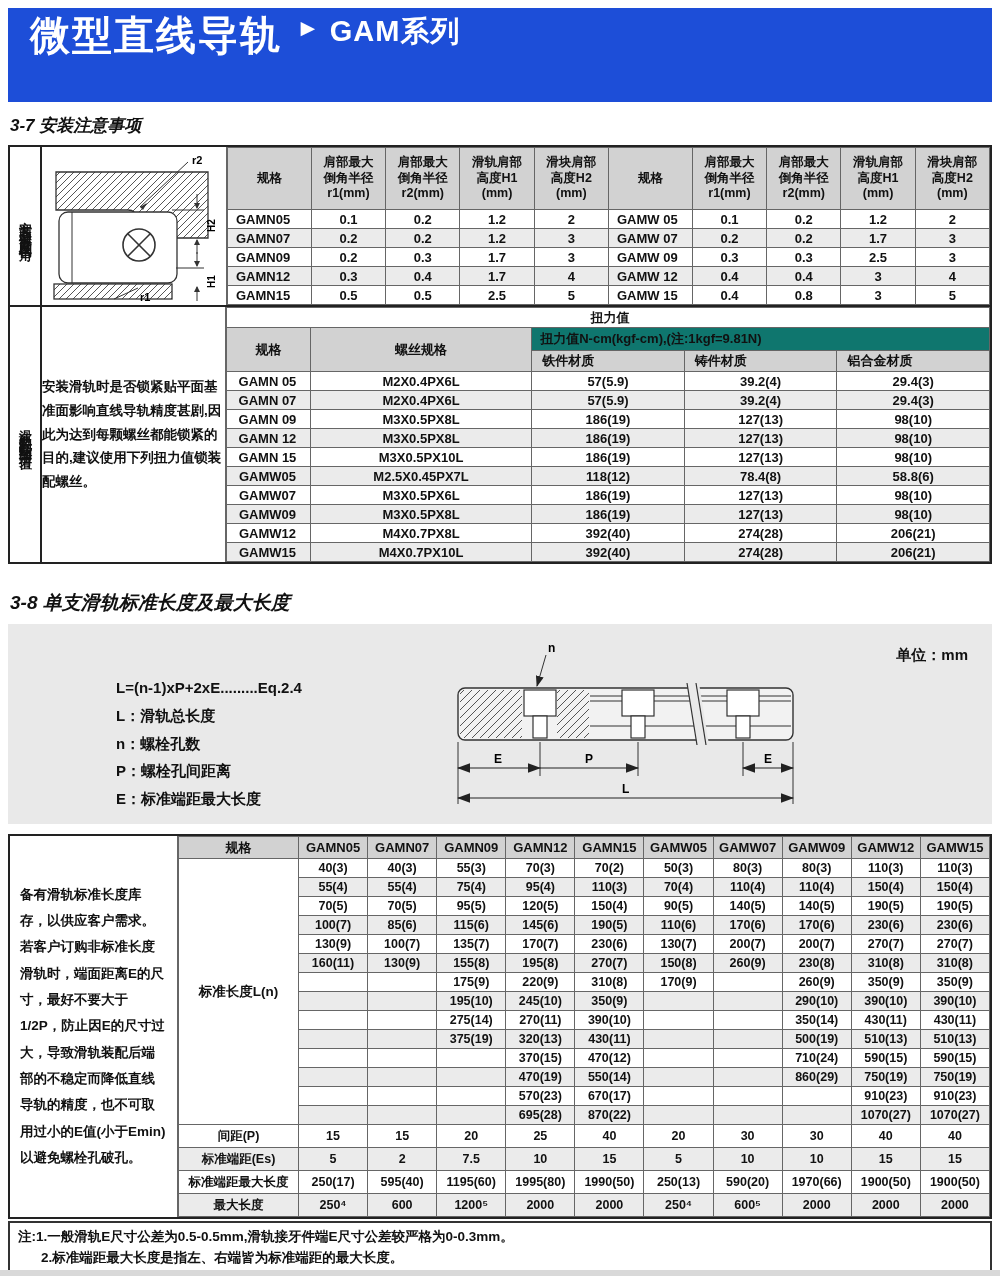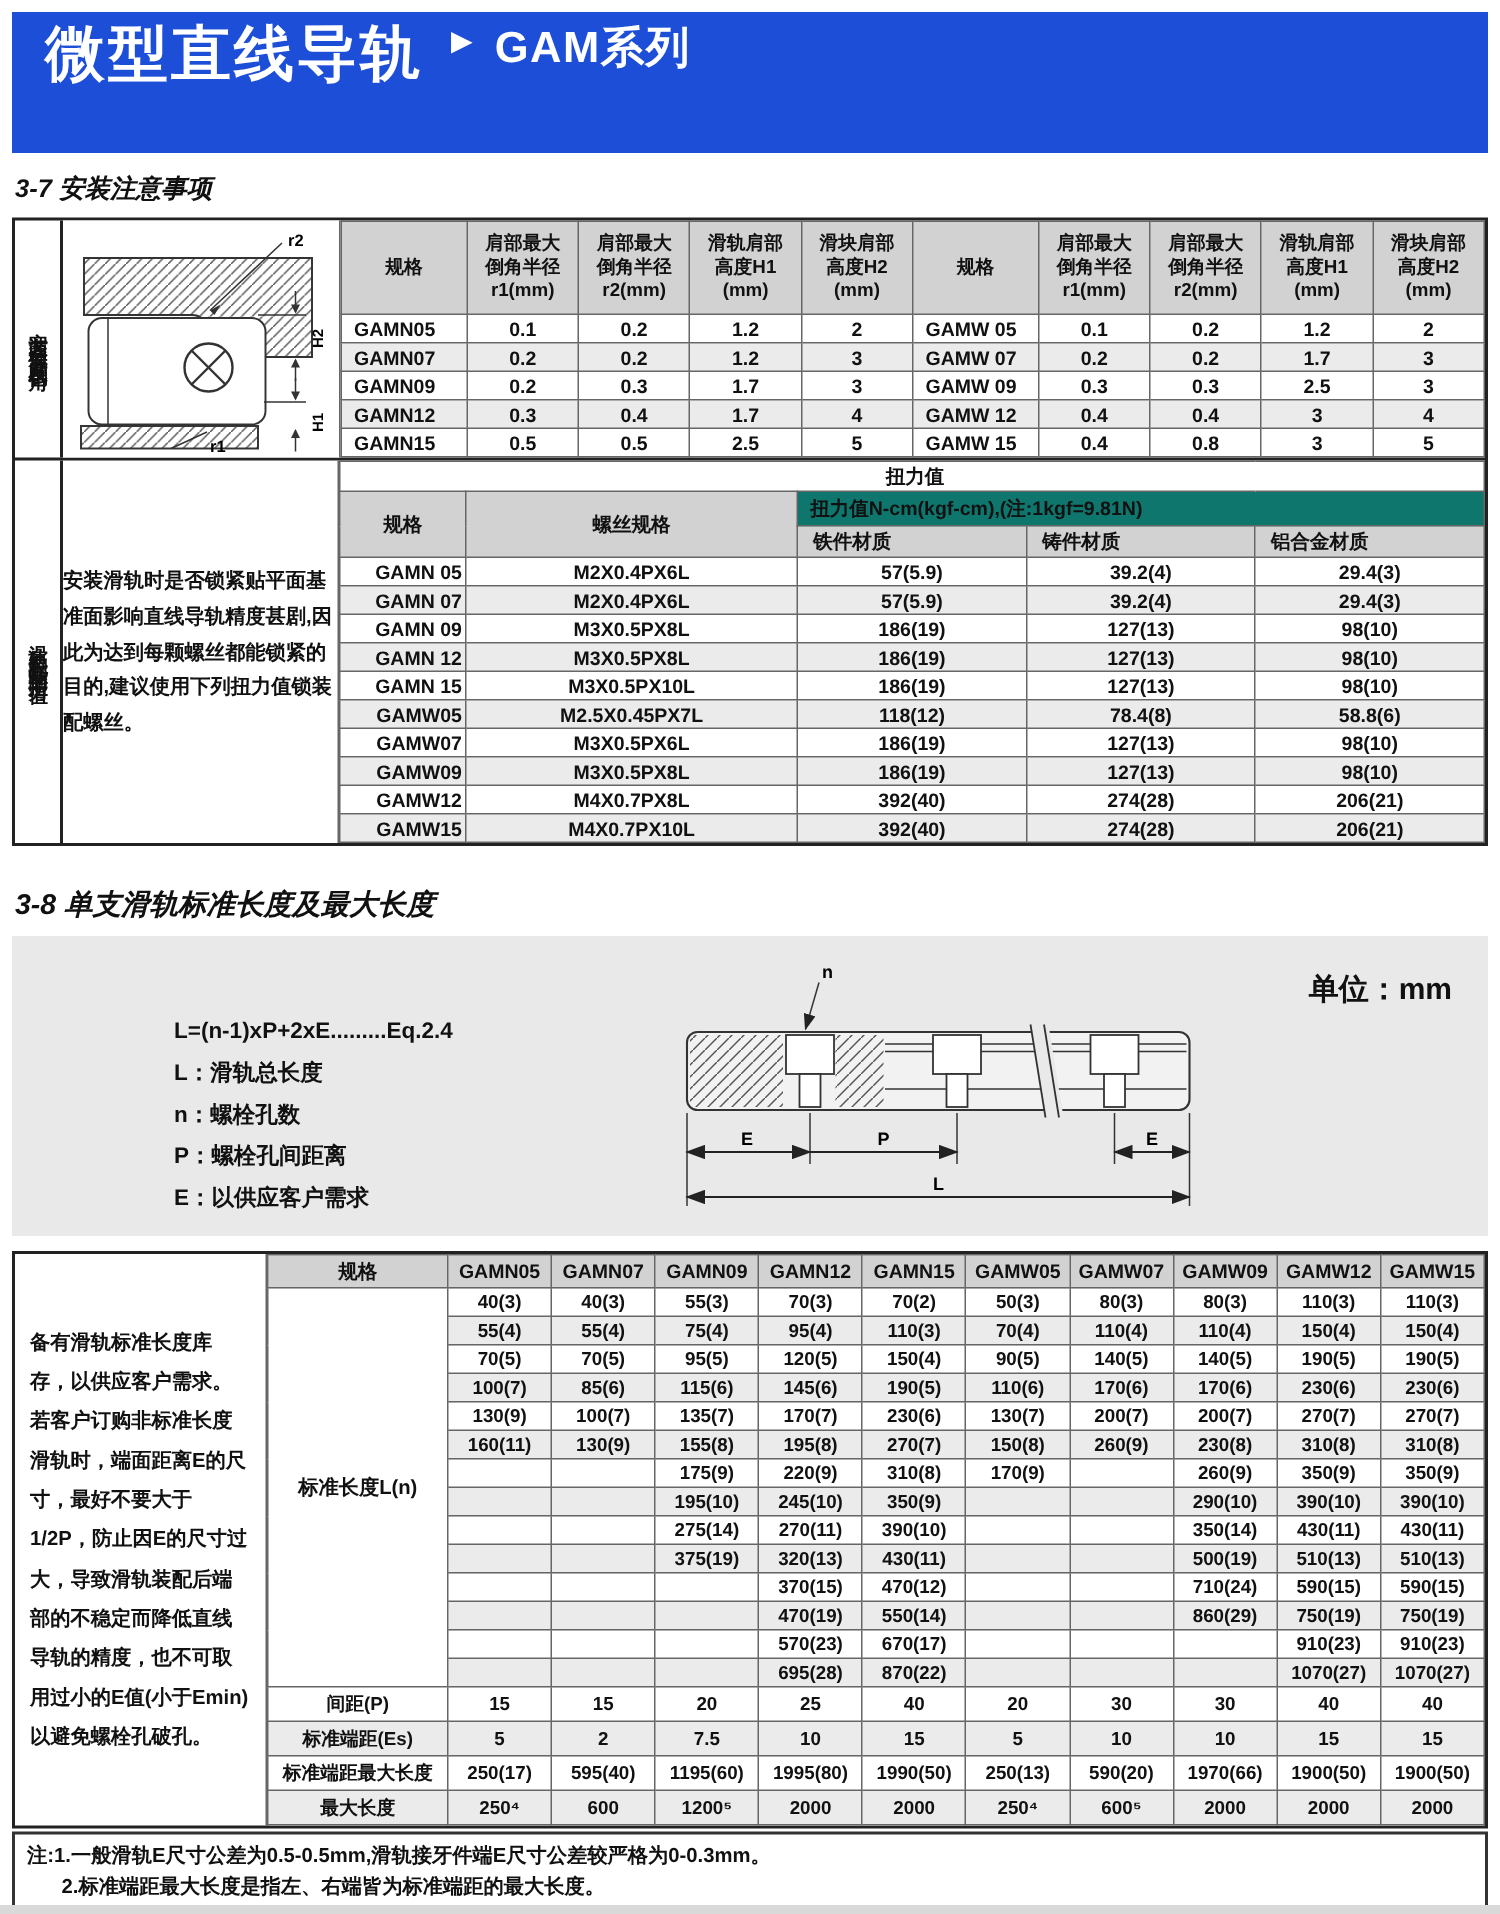--- a/index.html
+++ b/index.html
@@ -25,25 +25,25 @@
   thead th{background:#d2d2d2;text-align:center;}
   .shoulder thead th{height:62px;font-size:12.5px;white-space:pre-line;line-height:1.25;}
   .shoulder td{height:19px;text-align:center;}
   .shoulder td.model{text-align:left;padding-left:8px;}
   .shoulder tbody tr:nth-child(even) td{background:#ebebeb;}
   .torque .title-row td{height:20px;text-align:center;padding-left:6px;background:#fff;border-bottom:1px solid #666;}
   .torque th.span2{height:44px;}
   .torque .nmcell{text-align:left;padding-left:8px;background:#0f766e;font-size:13px;height:22px;}
   .torque .mat{background:#d2d2d2;text-align:left;padding-left:10px;height:20px;}
   .torque td{height:19px;text-align:center;}
-  .torque td.model{text-align:right;padding-left:0;}
+  .torque td.model{text-align:center;padding-left:0;}
   .torque tbody tr:nth-child(even) td{background:#ebebeb;}
   
   .panel38{width:984px;height:200px;background:#e9e9e9;position:relative;margin-bottom:10px;}
-  .unit{position:absolute;right:24px;top:22px;font-size:20px;font-weight:bold;}
+  .unit{position:absolute;right:24px;top:22px;font-size:15px;font-weight:bold;}
   .formula{position:absolute;left:108px;top:50px;font-size:15px;font-weight:bold;line-height:1.85;}
   .raildiag{position:absolute;left:430px;top:12px;}
   
   .block38{border:2px solid #222;width:984px;box-sizing:border-box;display:flex;}
   .notecell{width:168px;border-right:1px solid #666;display:flex;align-items:center;padding:8px 10px;box-sizing:border-box;font-size:13.5px;font-weight:bold;line-height:1.95;}
   .lt thead th{height:22px;font-size:13px;}
   .lt td{height:19px;text-align:center;font-size:12.5px;}
   .lt th.len-label{background:#fff;font-size:13.5px;}
   .lt th.sum-label{background:transparent;font-size:12.5px;}
   .lt tbody tr:nth-child(even){background:#ebebeb;}
@@ -324,21 +324,21 @@
 
   <div class="sec-title big">3-8 单支滑轨标准长度及最大长度</div>
 
   <div class="panel38">
     <div class="unit">单位：mm</div>
     <div class="formula">
       <div>L=(n-1)xP+2xE.........Eq.2.4</div>
       <div>L：滑轨总长度</div>
       <div>n：螺栓孔数</div>
       <div>P：螺栓孔间距离</div>
-      <div>E：以供应客户需求</div>
+      <div>E：标准端距最大长度</div>
     </div>
     <div class="raildiag">
       <svg width="400" height="185" viewBox="0 0 400 185">
         <defs>
           <pattern id="h2p" width="8" height="8" patternUnits="userSpaceOnUse">
             <path d="M0,8 L8,0" stroke="#555" stroke-width="1" fill="none"></path>
           </pattern>
           <marker id="ma" markerWidth="11" markerHeight="8" refX="10" refY="4" orient="auto-start-reverse">
             <path d="M0,0 L11,4 L0,8 Z" fill="#222"></path>
           </marker>

